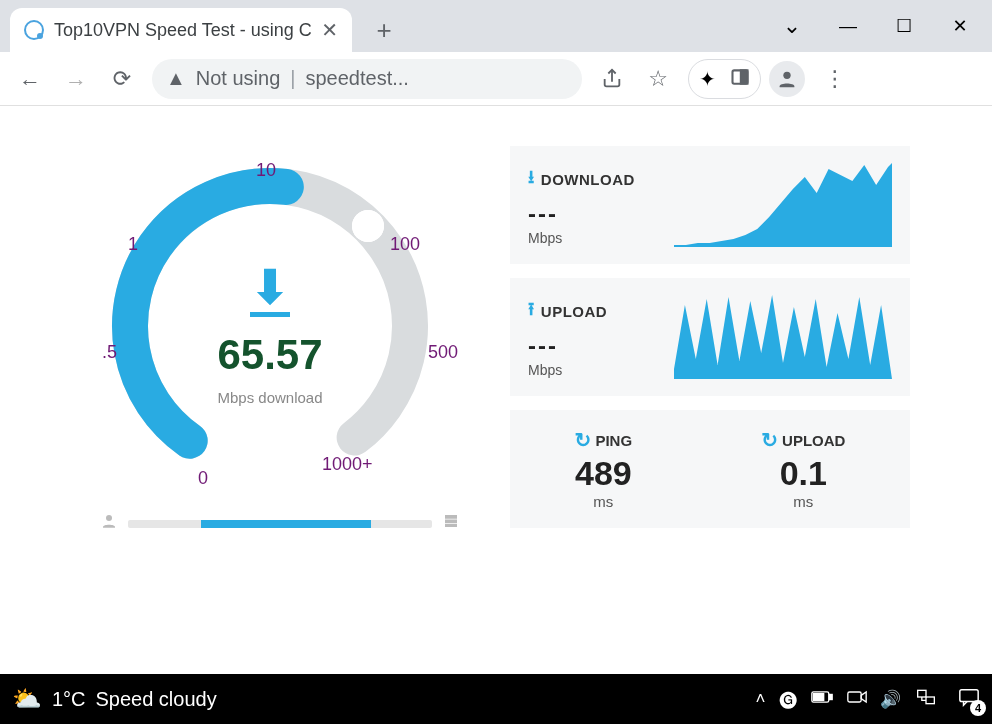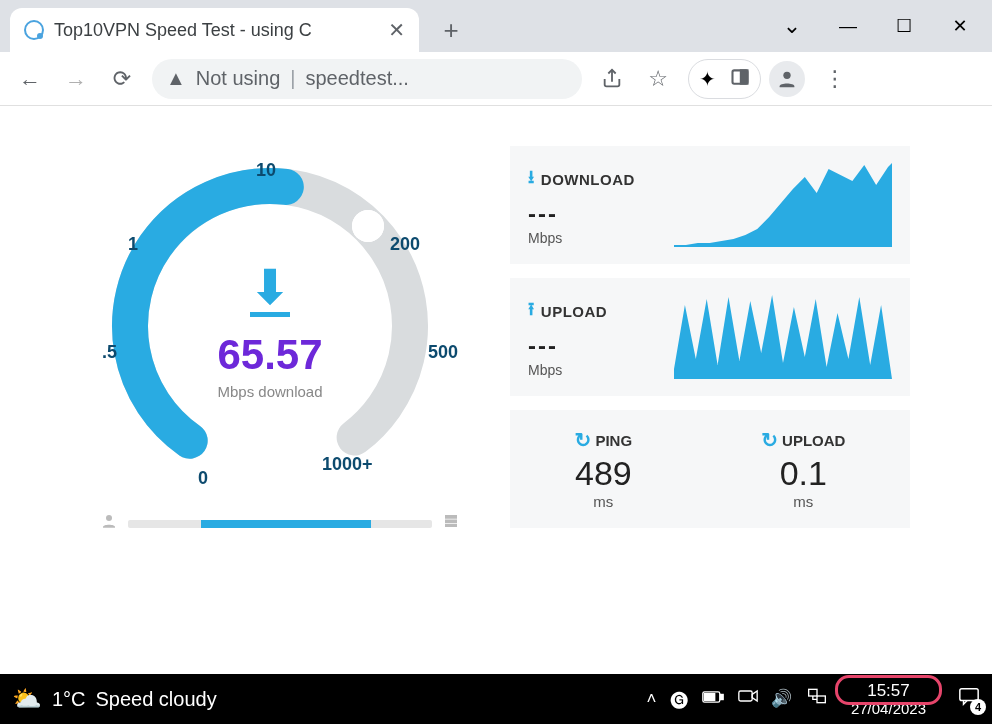--- a/index.html
+++ b/index.html
@@ -1,19 +1,19 @@
 <!DOCTYPE html>
 <html><head>
 <meta charset="utf-8">
 <style>
   * { box-sizing: border-box; }
   html, body { margin:0; padding:0; width:992px; height:724px; font-family: Arial, Helvetica, sans-serif; overflow:hidden; background:#fff; }
   
   .titlebar { height:52px; background:#dee1e6; display:flex; align-items:flex-end; }
-  .tab { margin-left:10px; height:44px; background:#fff; border-top-left-radius:12px; border-top-right-radius:12px; display:flex; align-items:center; padding:12px 14px; width:409px; position:relative; }
+  .tab { margin-left:10px; height:44px; background:#fff; border-top-left-radius:12px; border-top-right-radius:12px; display:flex; align-items:center; padding:12px 14px; width:342px; position:relative; }
   .tab .fav { width:20px; height:20px; border-radius:50%; border:2px solid #4aa3df; margin-right:10px; position:relative; flex-shrink:0;}
   .tab .fav::after{content:""; position:absolute; width:6px;height:6px;border-radius:50%; background:#4aa3df; right:-1px; bottom:-1px;}
   .tab .title { font-size:18px; color:#3c4043; white-space:nowrap; overflow:hidden; text-overflow:ellipsis; flex:1; }
   .tab .close { font-size:20px; color:#5f6368; margin-left:8px;}
   .newtab { width:40px; height:40px; display:flex; align-items:center; justify-content:center; font-size:26px; color:#5f6368; margin-left:12px; margin-bottom:2px;}
   .tspace{flex:1;}
   .winbtns { display:flex; align-items:center; height:52px; padding-right:4px;}
   .winbtns div{ width:56px; height:40px; display:flex; align-items:center; justify-content:center; font-size:18px; color:#000;}
   .winbtns .caron{ font-size:22px;}
   
@@ -25,44 +25,44 @@
   .omni .sep{ margin:0 10px; color:#9aa0a6;}
   .ext { height:40px; border:1px solid #dadce0; border-radius:20px; display:flex; align-items:center; padding:0 10px; gap:14px; margin-left:6px;}
   .profile{ width:36px;height:36px;border-radius:50%; background:#e8eaed; display:flex;align-items:center;justify-content:center; color:#5f6368; margin:0 6px;}
   
   .content { position:relative; height:calc(724px - 52px - 54px - 50px); background:#fff; }
   .stage { display:flex; padding:40px 60px 0 100px; gap:50px; }
   
   .gaugewrap { width:360px; }
   .gauge { position:relative; width:340px; height:360px; }
   .gauge svg{ position:absolute; top:0; left:0;}
-  .tick { position:absolute; font-size:18px; color:#0c4a6e; font-weight:700; }
+  .tick { position:absolute; font-size:18px; color:#701a75; font-weight:400; }
   .gcenter { position:absolute; left:0; right:0; top:118px; text-align:center;}
   .gcenter .dicon{ color:#29abe2; font-size:46px; font-weight:bold; line-height:1; }
   .gcenter .dline{ width:40px; height:5px; background:#29abe2; margin:2px auto 14px;}
-  .gcenter .val{ font-size:42px; font-weight:bold; color:#6d28d9;}
-  .gcenter .unit{ font-size:15px; color:#888; margin-top:4px;}
+  .gcenter .val{ font-size:42px; font-weight:bold; color:#14532d;}
+  .gcenter .unit{ font-size:15px; color:#888; margin-top:10px;}
   .progressrow{ display:flex; align-items:center; gap:10px; margin-top:6px;}
   .progressrow .track{ flex:1; height:8px; background:#e6e6e6; border-radius:2px; position:relative;}
   .progressrow .fill{ position:absolute; left:24%; width:56%; top:0; bottom:0; background:#29abe2;}
   .sicon{ color:#bbb; font-size:18px;}
   
   .cards{ width:400px; display:flex; flex-direction:column; gap:14px;}
   .card{ background:#f6f7f8; height:118px; display:flex; align-items:center; padding:14px 18px; gap:16px;}
   .card .meta{ width:130px;}
   .card .lbl{ font-size:15px; font-weight:bold; color:#333; letter-spacing:0.5px; display:flex; align-items:center; gap:6px;}
   .card .lbl .ic{ color:#29abe2; font-size:18px; font-weight:bold;}
   .card .dash{ font-size:24px; font-weight:bold; letter-spacing:2px; color:#222; margin-top:6px;}
   .card .u{ font-size:14px; color:#555; margin-top:2px;}
   .card .spark{ flex:1; height:84px;}
   .card2{ background:#f6f7f8; height:118px; display:flex; align-items:center; justify-content:space-around;}
   .metric{ text-align:center;}
   .metric .lbl{ font-size:15px; font-weight:bold; color:#333; display:flex; align-items:center; justify-content:center; gap:4px;}
   .metric .lbl .ic{ color:#29abe2; font-weight:bold; font-size:20px;}
-  .metric .val{ font-size:34px; font-weight:normal; color:#222; margin-top:2px;}
+  .metric .val{ font-size:34px; font-weight:bold; color:#222; margin-top:2px;}
   .metric .u{ font-size:15px; color:#555;}
   
   .taskbar{ position:absolute; bottom:0; left:0; right:0; height:50px; background:#000; color:#fff; display:flex; align-items:center; padding:0 12px; font-size:16px;}
   .weather{ display:flex; align-items:center; gap:10px; font-size:20px;}
   .wicon{ font-size:24px;}
   .tspacer{ flex:1;}
   .tray{ display:flex; align-items:center; gap:14px; font-size:17px;}
   .clock{ text-align:center; line-height:1.15; font-size:15px; position:relative; padding:2px 10px;}
   .clock .time{ font-size:17px;}
   .clockring{ position:absolute; top:-4px; left:-6px; right:-6px; height:30px; border:3px solid #e6456b; border-radius:14px;}
@@ -140,21 +140,21 @@
         <div class="gcenter">
           <div class="dicon">⬇</div>
           <div class="dline"></div>
           <div class="val">65.57</div>
           <div class="unit">Mbps download</div>
         </div>
         <div class="tick" style="left:98px; top:322px;">0</div>
         <div class="tick" style="left:2px;  top:196px;">.5</div>
         <div class="tick" style="left:28px; top:88px;">1</div>
         <div class="tick" style="left:156px; top:14px;">10</div>
-        <div class="tick" style="left:290px; top:88px;">200</div>
+        <div class="tick" style="left:290px; top:88px;">100</div>
         <div class="tick" style="left:328px; top:196px;">500</div>
         <div class="tick" style="left:222px; top:308px;">1000+</div>
       </div>
       <div class="progressrow">
         <span class="sicon">
           <svg width="18" height="18" viewBox="0 0 24 24" fill="#bbb">
               <circle cx="12" cy="8" r="4"></circle>
               <path d="M4 20c0-4 16-4 16 0v1H4z"></path>
             </svg>
         </span>
@@ -246,25 +246,20 @@
         </svg>
     </span>
     <span>🔊</span>
     <span>
       <svg width="20" height="18" viewBox="0 0 24 20" fill="none" stroke="#fff" stroke-width="1.6">
           <rect x="2" y="2" width="10" height="8"></rect>
           <rect x="12" y="10" width="10" height="8"></rect>
           <path d="M7 10v4h5"></path>
         </svg>
     </span>
-    <div class="clock">
-      <div class="clockring"></div>
-      <div class="time">15:57</div>
-      <div>27/04/2023</div>
-    </div>
     <span class="notif">
       <svg width="22" height="20" viewBox="0 0 24 20" fill="none" stroke="#fff" stroke-width="1.6">
           <rect x="2" y="2" width="20" height="13" rx="2"></rect>
           <path d="M10 15l-4 4v-4"></path>
         </svg>
       <span class="badge">4</span>
     </span>
   </div>
 </div>
 

